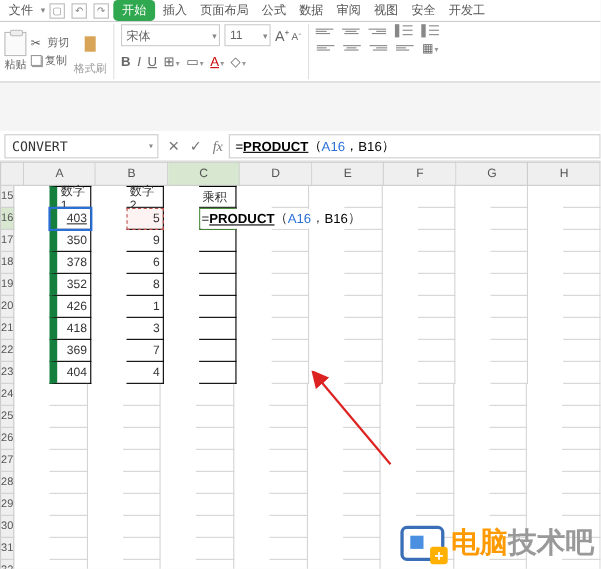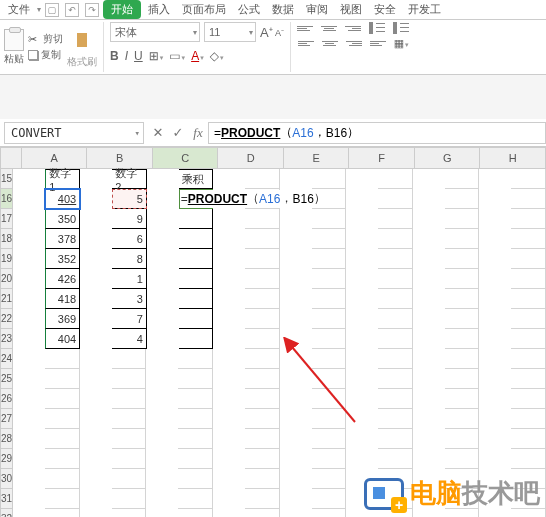--- a/index.html
+++ b/index.html
@@ -22,21 +22,21 @@
   .mini-col{display:flex;flex-direction:column;gap:2px;font-size:10px;}
   .mini{display:flex;align-items:center;gap:3px;}
   .mini .ic{width:12px;height:12px;display:inline-block;}
   .ic.cut::before{content:"✂";font-size:11px;color:#555;}
   .ic.copy{border:1px solid #999;box-shadow:1px 1px 0 #999;background:#fff;width:10px;height:10px;}
   .brush{width:18px;height:30px;display:flex;align-items:center;justify-content:center;}
   .brush::before{content:"";width:10px;height:14px;background:#d8a558;display:block;}
   .brush-lbl{font-size:10px;color:#999;}
   
   .font-sel,.size-sel{border:1px solid #ccc;height:20px;font-size:11px;padding:0 14px 0 4px;background:#fff;position:relative;display:flex;align-items:center;}
-  .font-sel{width:90px;} .size-sel{width:52px;}
+  .font-sel{width:90px;} .size-sel{width:42px;}
   .font-sel::after,.size-sel::after{content:"▾";position:absolute;right:2px;font-size:8px;color:#888;}
   .font-row{display:flex;gap:4px;align-items:center;}
   .font-btns{display:flex;gap:6px;align-items:center;font-size:12px;color:#666;margin-top:3px;}
   .font-btns span{cursor:pointer;}
   .b{font-weight:bold;} .i{font-style:italic;} .u{text-decoration:underline;}
   .aa{display:flex;gap:2px;align-items:center;}
   .aa .big{font-size:13px;} .aa .sml{font-size:9px;}
   .drop::after{content:"▾";font-size:7px;color:#999;margin-left:1px;}
   
   .align-group{display:flex;flex-direction:column;gap:3px;}
@@ -66,21 +66,21 @@
   .corner{width:22px;border:1px solid #ccc;background:#efefef;}
   .ch{border:1px solid #ccc;border-left:none;background:#efefef;display:flex;align-items:center;justify-content:center;color:#555;width:66px;}
   .ch.sel{background:#d8e8d0;}
   .rows{}
   .row{display:flex;height:20px;gap:32px;}
   .rh{width:22px;border:1px solid #ccc;border-top:none;background:#efefef;display:flex;align-items:center;justify-content:center;font-size:10px;color:#555;}
   .rh.sel{background:#d8e8d0;}
   .cell{width:66px;border-right:1px solid #d4d4d4;border-bottom:1px solid #d4d4d4;font-size:11px;padding:0 3px;display:flex;align-items:center;color:#333;position:relative;}
   .cell.bt{border-top:1px solid #000;}
   .cell.bb{border-bottom:1px solid #000;}
-  .cell.bl{border-left:1px solid #15803d;}
+  .cell.bl{border-left:7px solid #15803d;}
   .cell.br{border-right:1px solid #000;}
   .num{justify-content:flex-end;}
   .sel-a{outline:2px solid #2a6fd6;outline-offset:-1px;z-index:2;text-decoration:underline;}
   .sel-b{outline:1px dashed #c0504d;outline-offset:-1px;z-index:2;background:#fdf3f2;}
   .active{outline:1.5px solid #4f8f3e;outline-offset:-1px;z-index:3;background:#fff;}
   .overflow{position:absolute;left:2px;white-space:nowrap;font-family:Consolas,"SimSun",monospace;font-size:12px;z-index:4;background:#fff;display:flex;align-items:center;height:18px;}
   
   .arrow{position:absolute;top:190px;left:280px;z-index:10;pointer-events:none;}
   
   .watermark{position:absolute;right:6px;bottom:6px;display:flex;align-items:center;gap:6px;z-index:20;}

